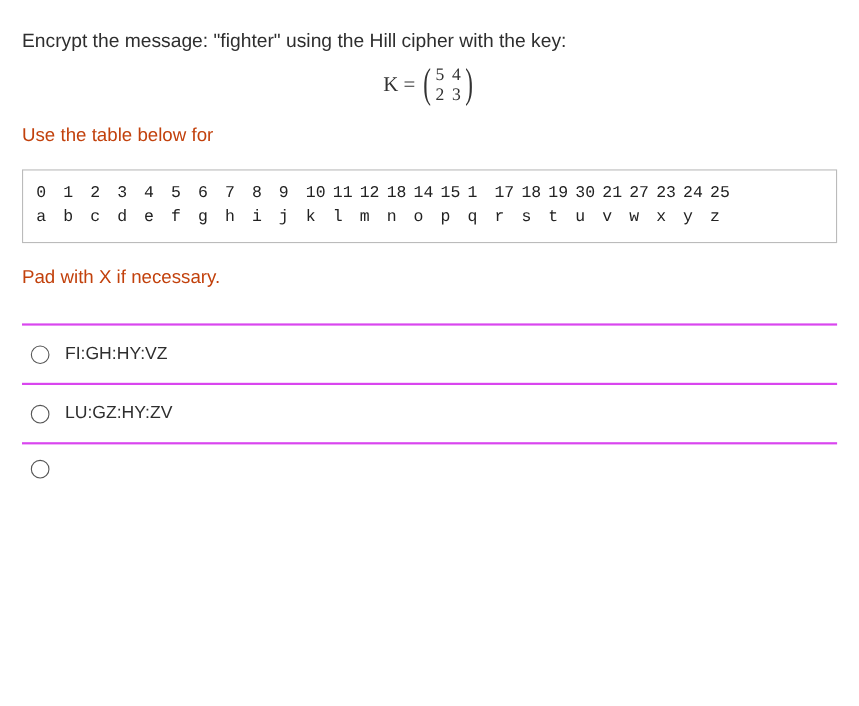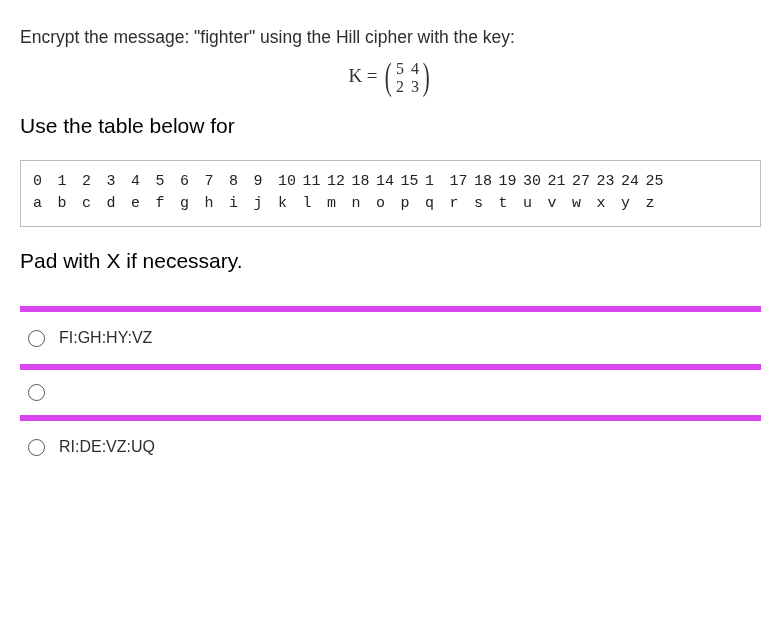--- a/index.html
+++ b/index.html
@@ -39,22 +39,22 @@
     .matrix-cells {
       display: inline-grid;
       grid-template-columns: auto auto;
       column-gap: 7px;
       row-gap: 0px;
       font-size: 16px;
       line-height: 18px;
       padding: 0 1px;
     }
     .subtext {
-      font-size: 21px;
-      color: #000000;
+      font-size: 17px;
+      color: #c2410c;
       margin-bottom: 18px;
     }
     .table-box {
       border: 1px solid #bbb;
       padding: 10px 12px;
       font-family: 'Courier New', Courier, monospace;
       font-size: 15px;
       white-space: nowrap;
       overflow-x: auto;
       margin-bottom: 18px;
@@ -66,21 +66,21 @@
       min-width: 24.5px;
       text-align: left;
     }
     .options {
       margin-top: 30px;
     }
     .option {
       display: flex;
       align-items: center;
       padding: 14px 8px;
-      border-top: 6px solid #d946ef;
+      border-top: 2px solid #d946ef;
       gap: 14px;
       font-size: 16px;
       color: #2e2e2e;
     }
     .radio {
       width: 17px;
       height: 17px;
       border: 1.8px solid #555;
       border-radius: 50%;
       flex-shrink: 0;
@@ -169,18 +169,18 @@
 
 <div class="subtext">Pad with X if necessary.</div>
 
 <div class="options" id="opts">
     <div class="option">
       <span class="radio"></span>
       <span>FI:GH:HY:VZ</span>
     </div>
     <div class="option">
       <span class="radio"></span>
+      <span>LU:GZ:HY:ZV</span>
     </div>
     <div class="option">
       <span class="radio"></span>
-      <span>RI:DE:VZ:UQ</span>
     </div>
   </div>
 
 </body></html>

